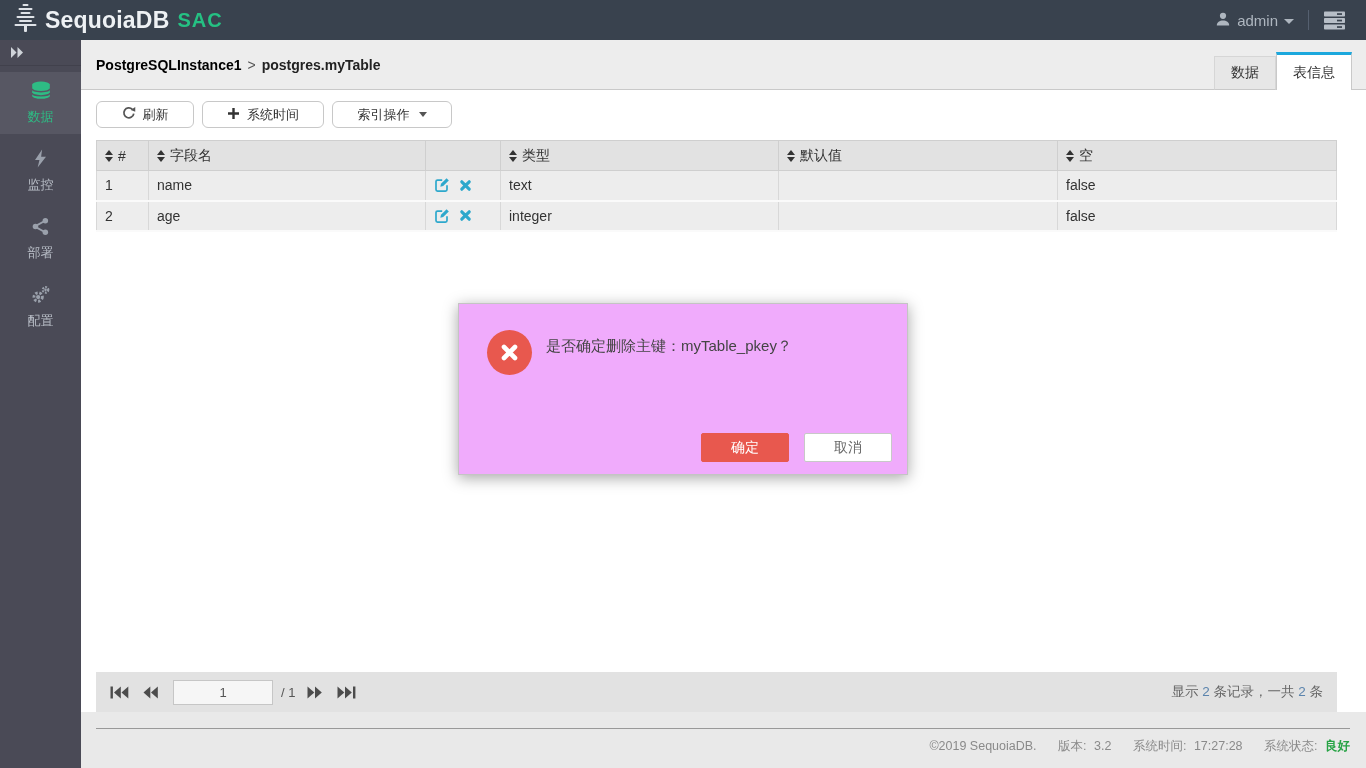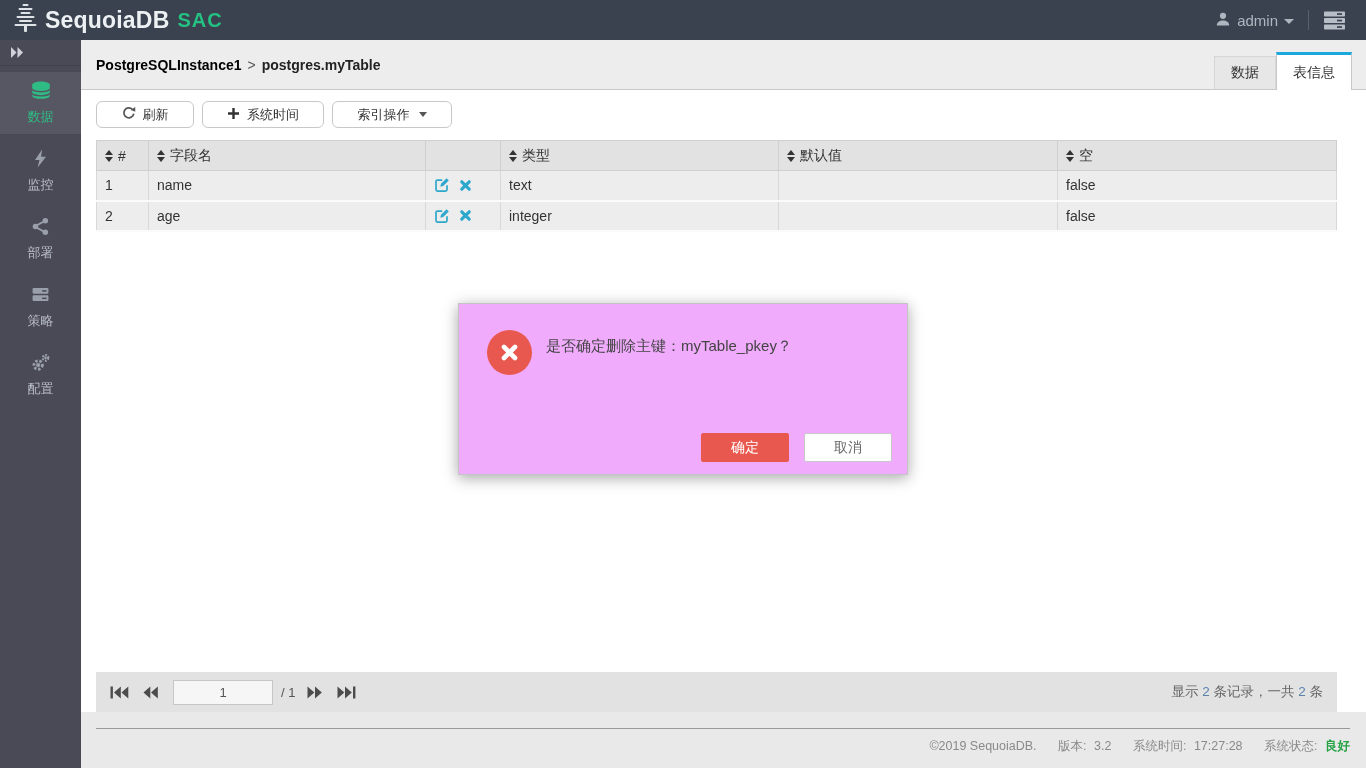--- a/index.html
+++ b/index.html
@@ -181,35 +181,20 @@
             <line x1="5" y1="9.8" x2="13" y2="14.2"></line>
           </g>
           <g fill="#9aa0ab">
             <circle cx="4.2" cy="9" r="2.6"></circle>
             <circle cx="13.6" cy="3.6" r="2.6"></circle>
             <circle cx="13.6" cy="14.4" r="2.6"></circle>
           </g>
         </svg>
       </span>
       <span class="side-label">部署</span>
-    </div>
-    <div class="side-item">
-      <span>
-        <svg width="19" height="19" viewBox="0 0 18 18">
-          <g fill="#9aa0ab">
-            <rect x="1.5" y="2.8" width="15" height="5.4" rx="1"></rect>
-            <rect x="1.5" y="9.8" width="15" height="5.4" rx="1"></rect>
-          </g>
-          <g fill="#4a4a56">
-            <rect x="10.5" y="4.9" width="4.2" height="1.4"></rect>
-            <rect x="10.5" y="11.9" width="4.2" height="1.4"></rect>
-          </g>
-        </svg>
-      </span>
-      <span class="side-label">策略</span>
     </div>
     <div class="side-item">
       <span>
         <svg width="20" height="19" viewBox="0 0 19 18">
           <circle cx="6.8" cy="11.4" r="4" fill="none" stroke="#9aa0ab" stroke-width="2.7" stroke-dasharray="2.3 1.6"></circle>
           <circle cx="6.8" cy="11.4" r="2" fill="#9aa0ab"></circle>
           <circle cx="13.8" cy="4.6" r="2.6" fill="none" stroke="#9aa0ab" stroke-width="2.1" stroke-dasharray="1.7 1.2"></circle>
           <circle cx="13.8" cy="4.6" r="1.2" fill="#9aa0ab"></circle>
         </svg>
       </span>

